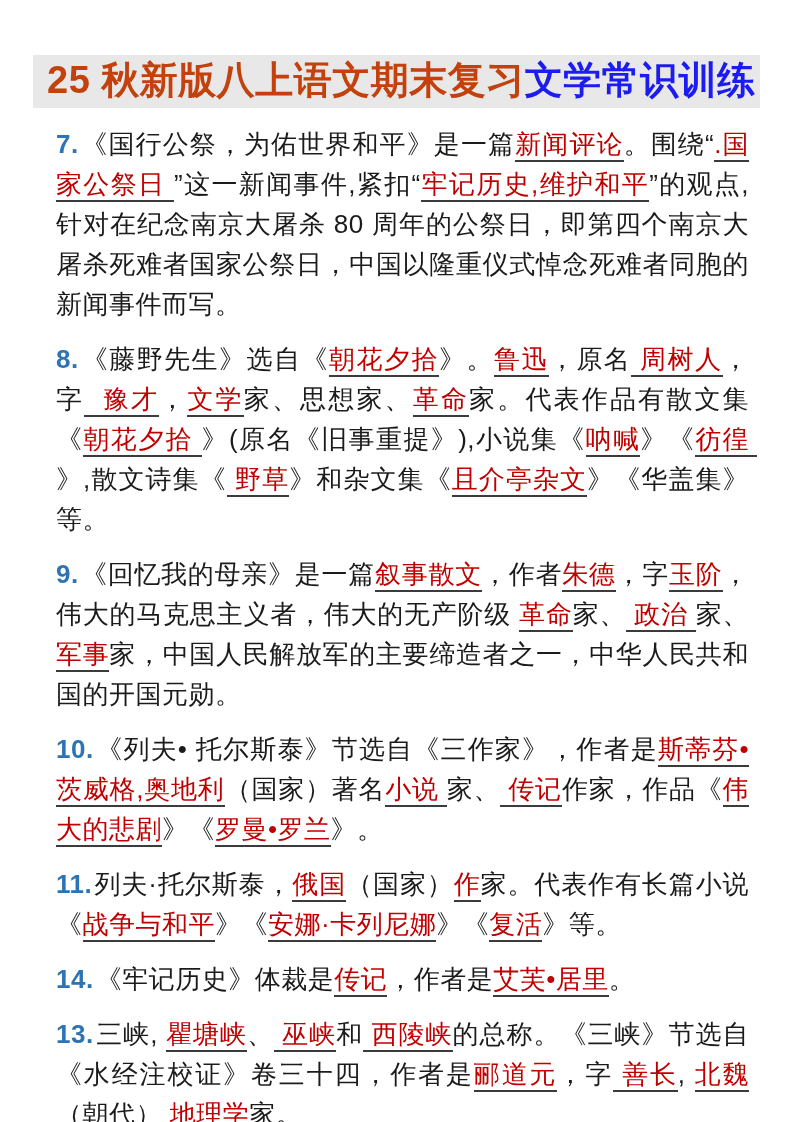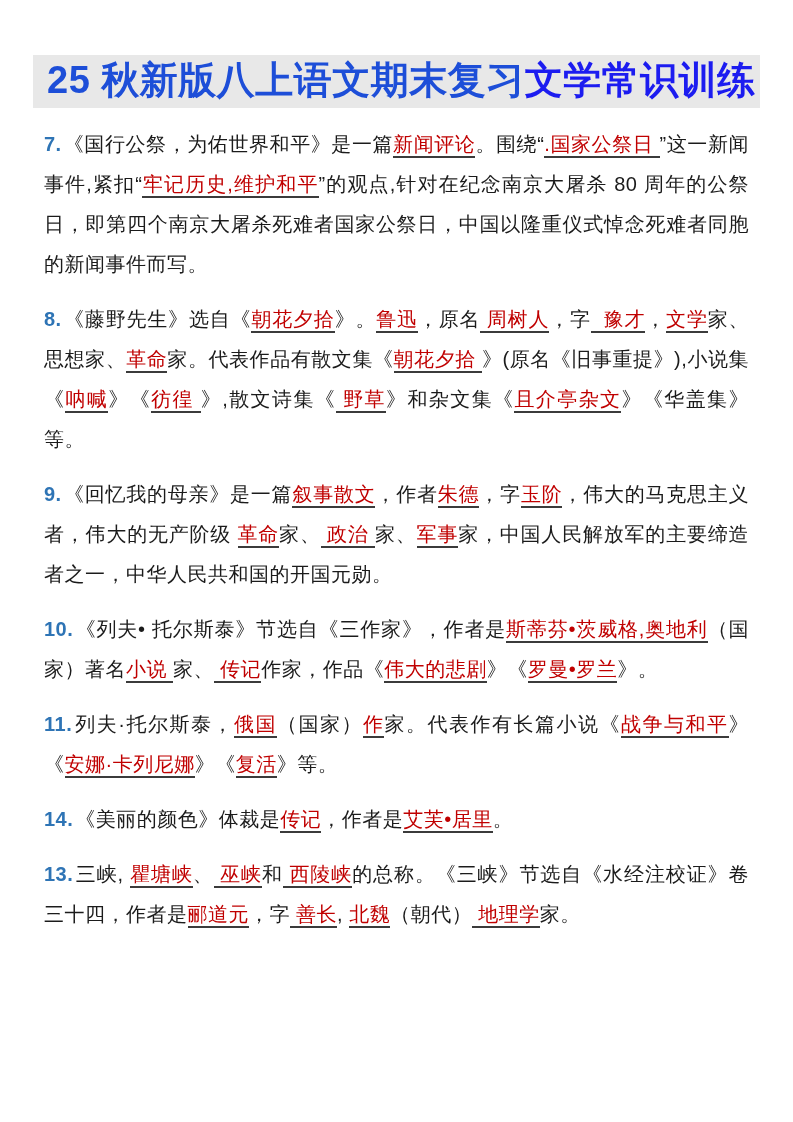--- a/index.html
+++ b/index.html
@@ -23,26 +23,26 @@
   .title-bar {
     background: var(--title_bg, #e8e8e8);
     margin: 0 -11px 16px -11px;
     padding: 2px 4px 5px 14px;
     font-size: 38px;
     line-height: 46px;
     font-weight: bold;
     white-space: nowrap;
     letter-spacing: 0.5px;
   }
-  .title-main { color: #1d4ed8; }
+  .title-main { color: #c2410c; }
   .title-highlight { color: var(--title_blue, #1c1cf0); text-align: right; }
   .item {
-    font-size: 20px;
+    font-size: 26px;
     line-height: 40px;
-    margin: 0 0 15px 0;
+    margin: 0 0 15px 12px;
     text-align: justify;
     letter-spacing: 0.5px;
   }
   .num {
     color: var(--number_blue, #2e74b5);
     font-weight: bold;
     margin-right: 2px;
   }
   .answer {
     color: var(--answer_red, #c00000);
@@ -58,16 +58,16 @@
 <div class="page">
   <div class="title-bar">
     <span class="title-main">25 秋新版八上语文期末复习</span><span class="title-highlight">文学常识训练</span>
   </div>
   <div id="question-list">
       <p class="item"><span class="num">7.</span><span class="plain">《国行公祭，为佑世界和平》是一篇</span><span class="answer">新闻评论</span><span class="plain">。围绕“</span><span class="answer">.国家公祭日 </span><span class="plain">”这一新闻事件,紧扣“</span><span class="answer">牢记历史,维护和平</span><span class="plain">”的观点,针对在纪念南京大屠杀 80 周年的公祭日，即第四个南京大屠杀死难者国家公祭日，中国以隆重仪式悼念死难者同胞的新闻事件而写。</span></p>
       <p class="item"><span class="num">8.</span><span class="plain">《藤野先生》选自《</span><span class="answer">朝花夕拾</span><span class="plain">》。</span><span class="answer">鲁迅</span><span class="plain">，原名</span><span class="answer"> 周树人</span><span class="plain">，字</span><span class="answer">  豫才</span><span class="plain">，</span><span class="answer">文学</span><span class="plain">家、思想家、</span><span class="answer">革命</span><span class="plain">家。代表作品有散文集《</span><span class="answer">朝花夕拾 </span><span class="plain">》(原名《旧事重提》),小说集《</span><span class="answer">呐喊</span><span class="plain">》《</span><span class="answer">彷徨 </span><span class="plain">》,散文诗集《</span><span class="answer"> 野草</span><span class="plain">》和杂文集《</span><span class="answer">且介亭杂文</span><span class="plain">》《华盖集》等。</span></p>
       <p class="item"><span class="num">9.</span><span class="plain">《回忆我的母亲》是一篇</span><span class="answer">叙事散文</span><span class="plain">，作者</span><span class="answer">朱德</span><span class="plain">，字</span><span class="answer">玉阶</span><span class="plain">，伟大的马克思主义者，伟大的无产阶级 </span><span class="answer">革命</span><span class="plain">家、</span><span class="answer"> 政治 </span><span class="plain">家、</span><span class="answer">军事</span><span class="plain">家，中国人民解放军的主要缔造者之一，中华人民共和国的开国元勋。</span></p>
       <p class="item"><span class="num">10.</span><span class="plain">《列夫• 托尔斯泰》节选自《三作家》，作者是</span><span class="answer">斯蒂芬•茨威格,</span><span class="answer">奥地利</span><span class="plain">（国家）著名</span><span class="answer">小说 </span><span class="plain">家、</span><span class="answer"> 传记</span><span class="plain">作家，作品《</span><span class="answer">伟大的悲剧</span><span class="plain">》《</span><span class="answer">罗曼•罗兰</span><span class="plain">》。</span></p>
       <p class="item"><span class="num">11.</span><span class="plain">列夫·托尔斯泰，</span><span class="answer">俄国</span><span class="plain">（国家）</span><span class="answer">作</span><span class="plain">家。代表作有长篇小说《</span><span class="answer">战争与和平</span><span class="plain">》《</span><span class="answer">安娜·卡列尼娜</span><span class="plain">》《</span><span class="answer">复活</span><span class="plain">》等。</span></p>
-      <p class="item"><span class="num">14.</span><span class="plain">《美丽的颜色》体裁是</span><span class="answer">传记</span><span class="plain">，作者是</span><span class="answer">艾芙•居里</span><span class="plain">。</span></p>
+      <p class="item"><span class="num">14.</span><span class="plain">《牢记历史》体裁是</span><span class="answer">传记</span><span class="plain">，作者是</span><span class="answer">艾芙•居里</span><span class="plain">。</span></p>
       <p class="item"><span class="num">13.</span><span class="plain">三峡, </span><span class="answer">瞿塘峡</span><span class="plain">、</span><span class="answer"> 巫峡</span><span class="plain">和</span><span class="answer"> 西陵峡</span><span class="plain">的总称。《三峡》节选自《水经注校证》卷三十四，作者是</span><span class="answer">郦道元</span><span class="plain">，字</span><span class="answer"> 善长</span><span class="plain">, </span><span class="answer">北魏</span><span class="plain">（朝代）</span><span class="answer"> 地理学</span><span class="plain">家。</span></p>
     </div>
 </div>
 
 </body></html>

